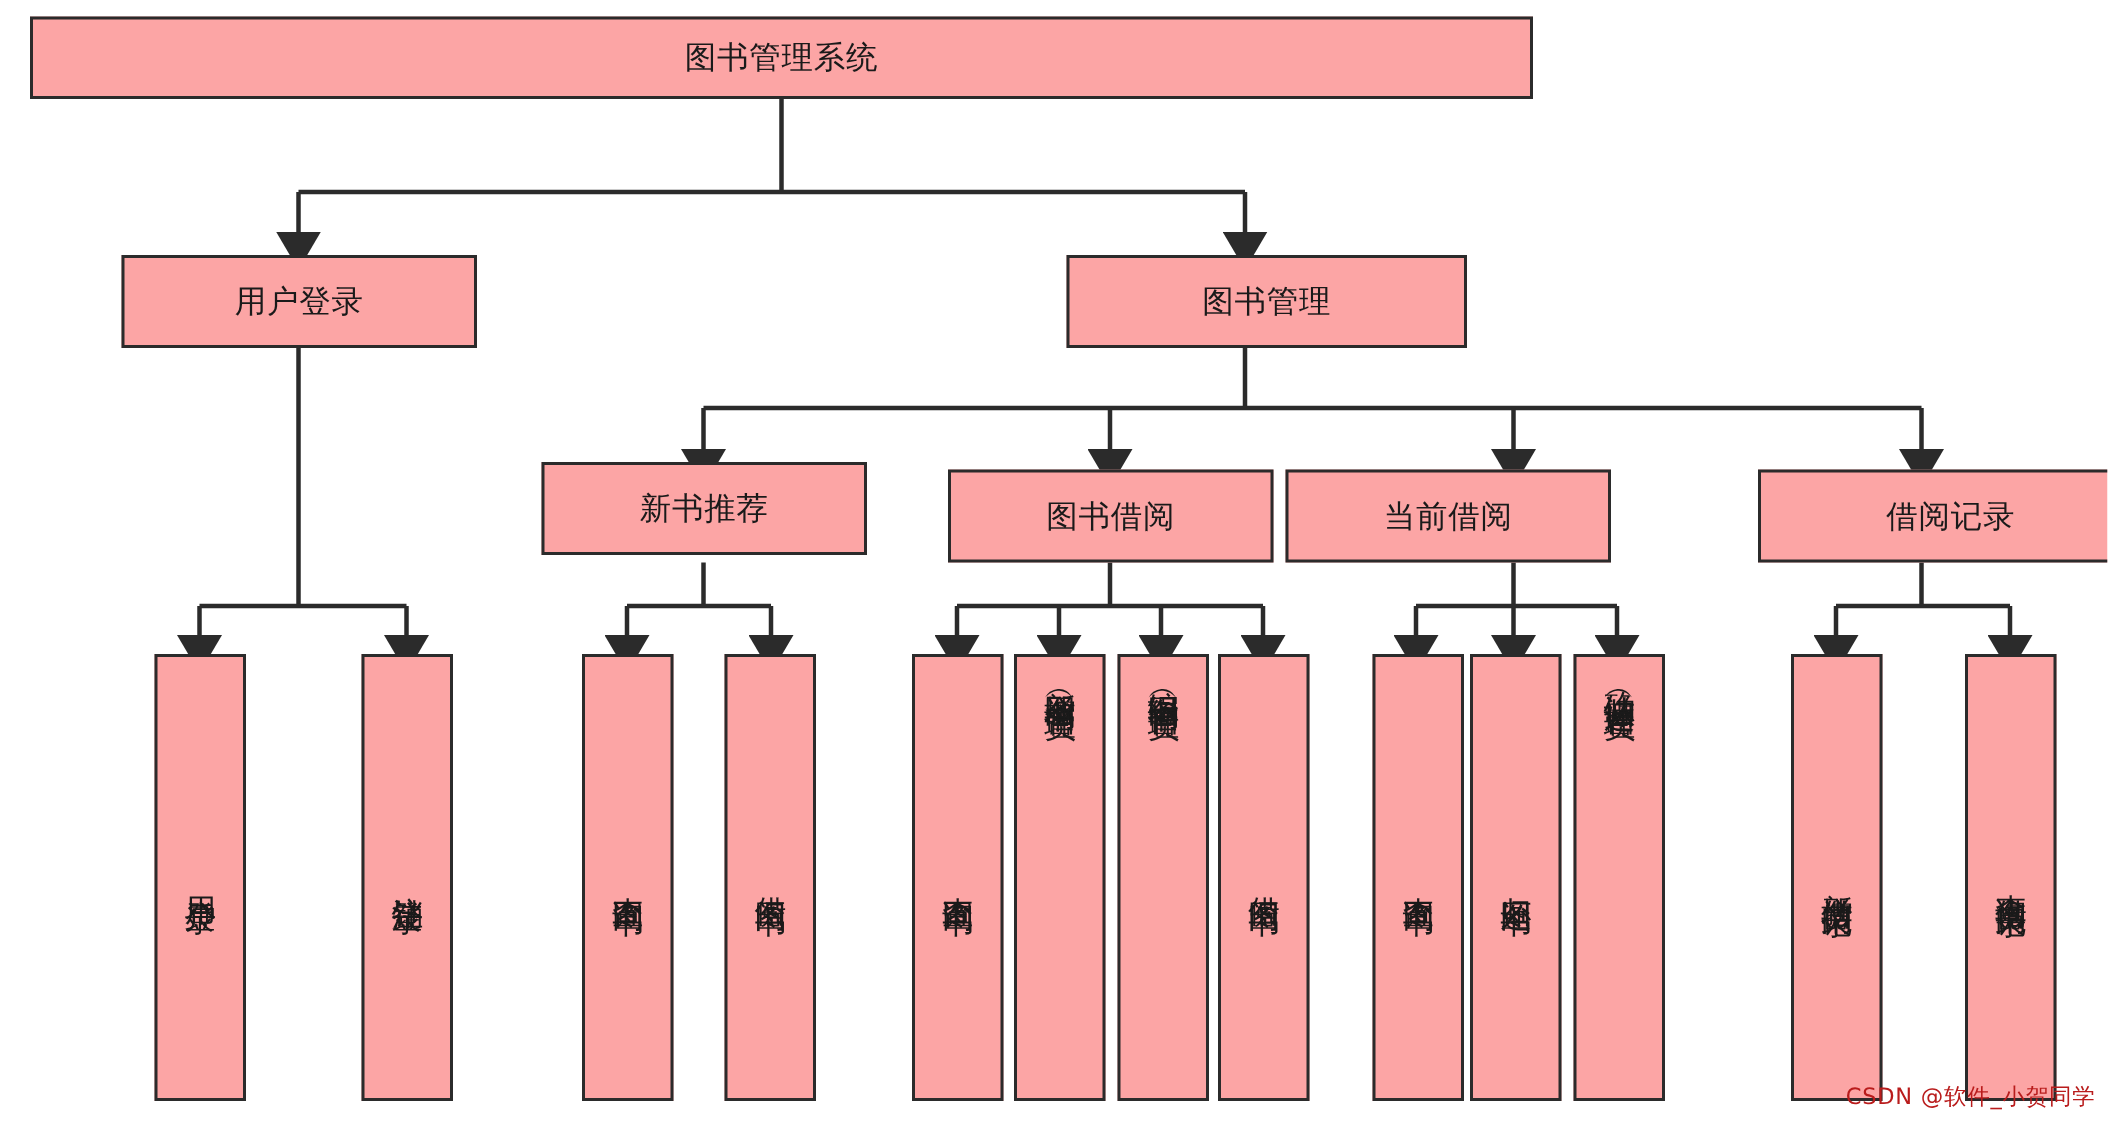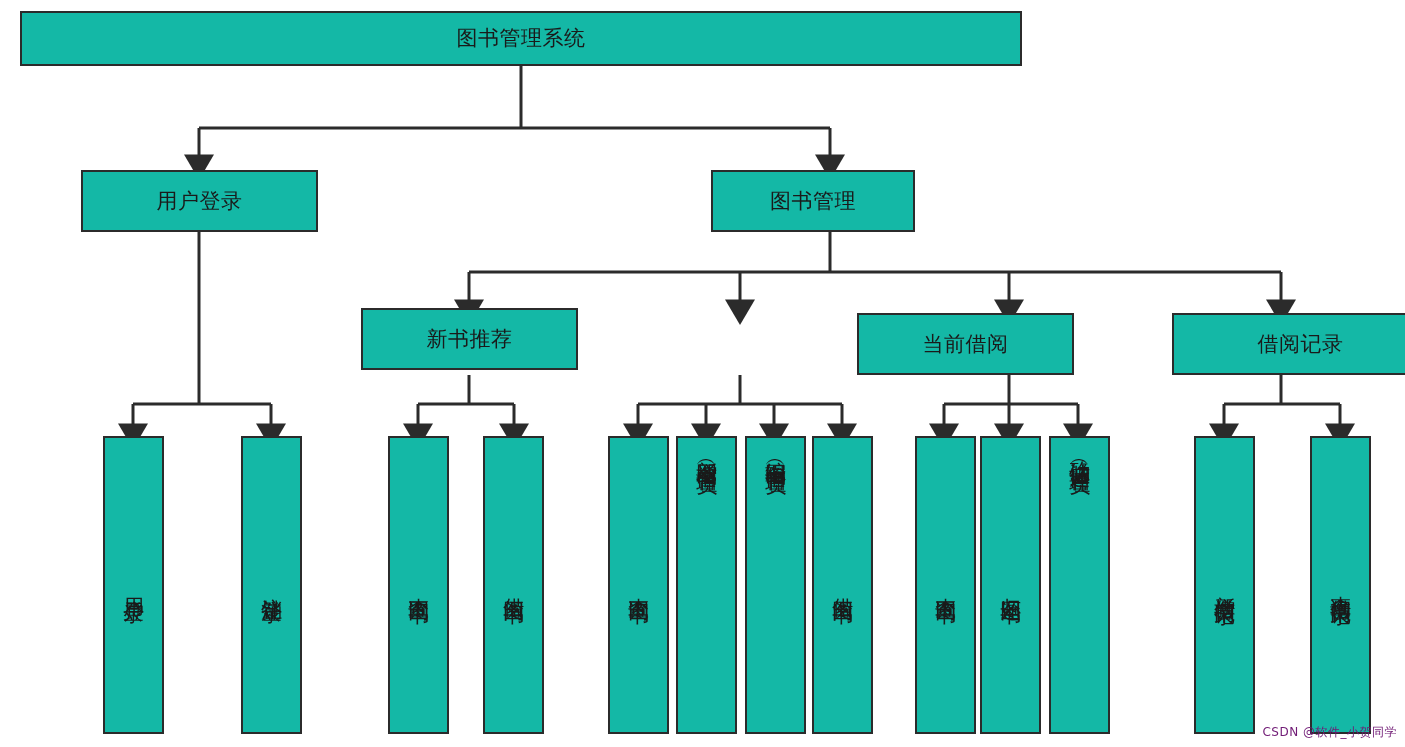--- a/index.html
+++ b/index.html
@@ -23,21 +23,21 @@
     left: 0;
     top: 0;
     width: 1405px;
     height: 747px;
     pointer-events: none;
   }
   .node {
     position: absolute;
     box-sizing: border-box;
     border: 2px solid #2b2b2b;
-    background: #14b8a6;
+    background: #fca5a5;
     display: flex;
     align-items: center;
     justify-content: center;
     color: #1a1a1a;
   }
   .node-label {
     font-size: 21px;
     line-height: 1.15;
     letter-spacing: 0.5px;
     white-space: nowrap;
@@ -58,22 +58,22 @@
     font-size: 21px;
     line-height: 1.35;
     letter-spacing: 2px;
     white-space: normal;
     max-height: 100%;
   }
   #watermark {
     position: absolute;
     right: 8px;
     bottom: 6px;
-    font-size: 12px;
-    color: #701a75;
+    font-size: 15px;
+    color: #b91c1c;
     letter-spacing: 0.5px;
     white-space: nowrap;
     font-family: "DejaVu Sans", "Liberation Sans", sans-serif;
   }
 </style>
 </head>
 <body>
 
 <div id="diagram-root">
 
@@ -128,28 +128,31 @@
   </svg>
 
   <div class="node" style="left:20px; top:11px; width:1002px; height:55px;">
     <span class="node-label">图书管理系统</span>
   </div>
 
   <div class="node" style="left:81px; top:170px; width:237px; height:62px;">
     <span class="node-label">用户登录</span>
   </div>
 
-  <div class="node" style="left:711px; top:170px; width:204px; height:62px;">
+  <div class="node" style="left:711px; top:170px; width:267px; height:62px;">
     <span class="node-label">图书管理</span>
   </div>
 
   <div class="node" style="left:361px; top:308px; width:217px; height:62px;">
     <span class="node-label">新书推荐</span>
   </div>
 
+  <div class="node" style="left:632px; top:313px; width:217px; height:62px;">
+    <span class="node-label">图书借阅</span>
+  </div>
 
   <div class="node" style="left:857px; top:313px; width:217px; height:62px;">
     <span class="node-label">当前借阅</span>
   </div>
 
   <div class="node" style="left:1172px; top:313px; width:257px; height:62px;">
     <span class="node-label">借阅记录</span>
   </div>
 
   <div class="node vertical" style="left:103px; top:436px; width:61px; height:298px;">

